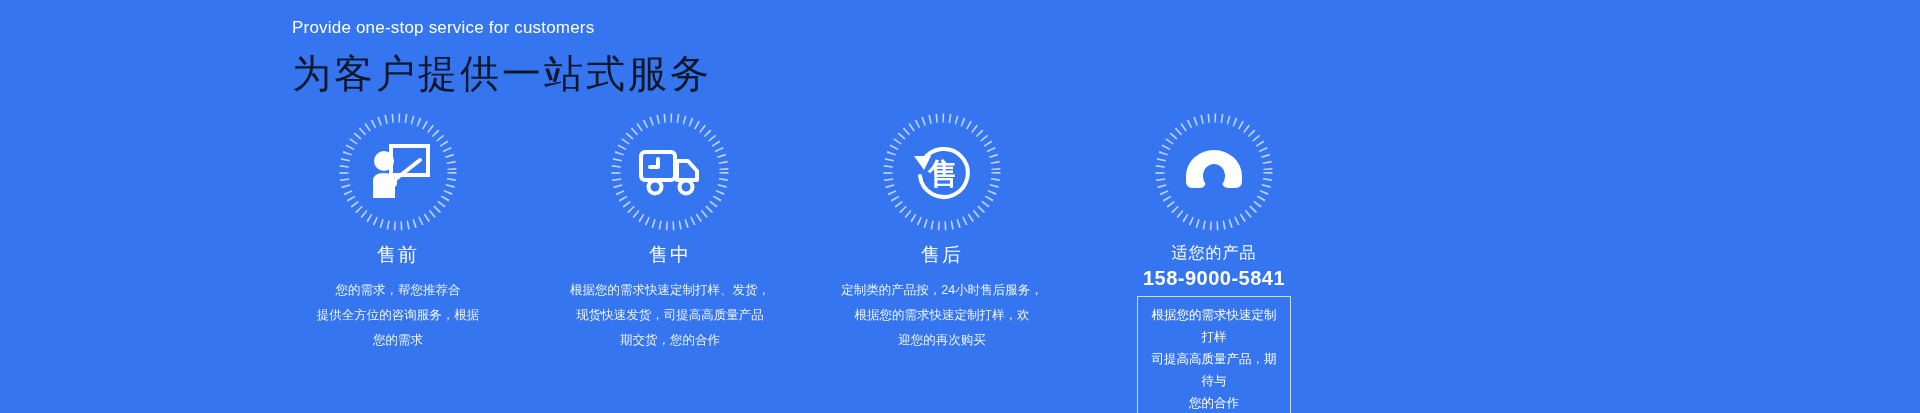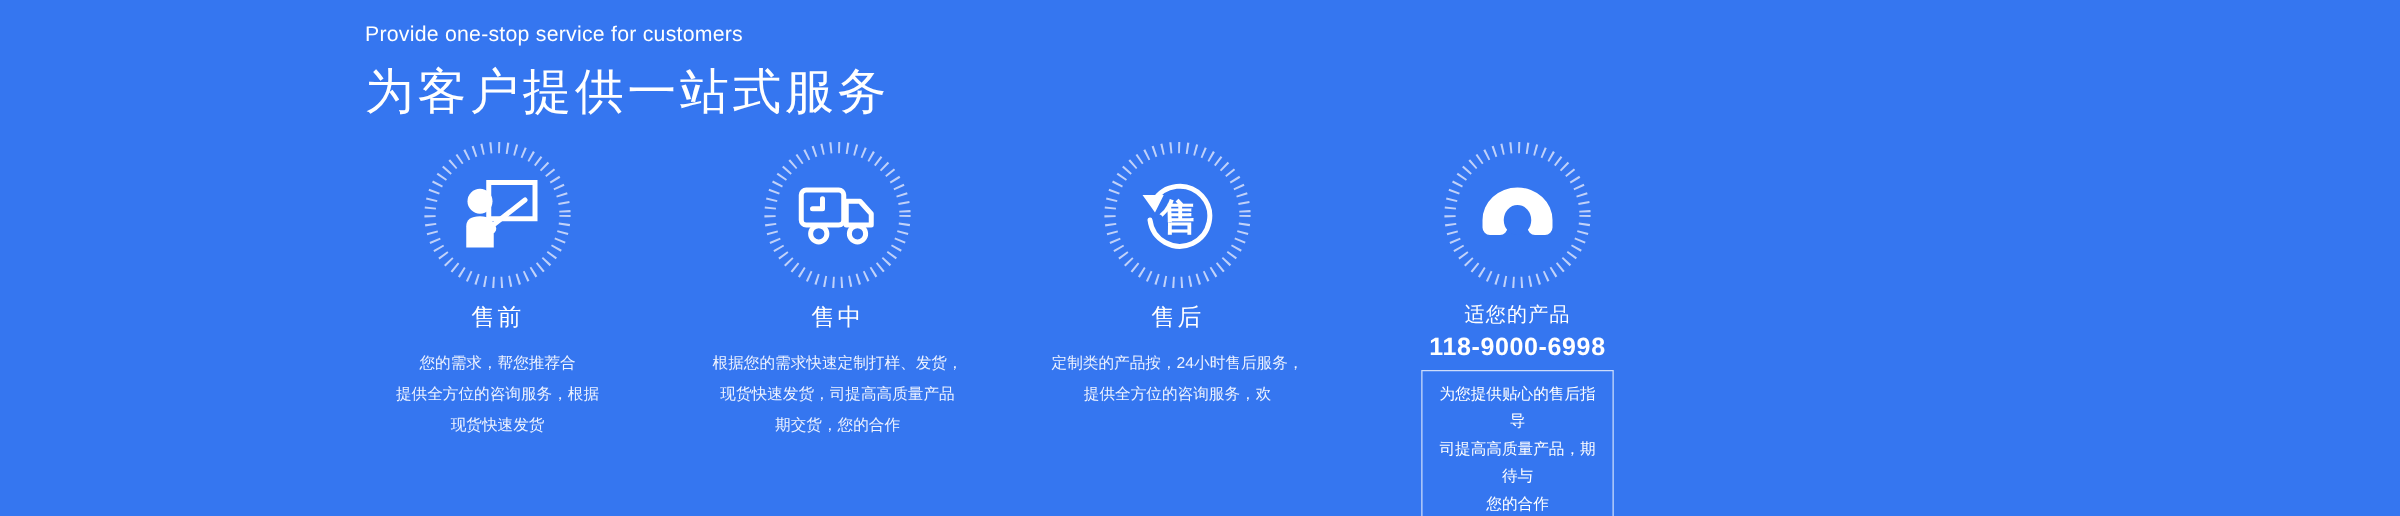--- a/index.html
+++ b/index.html
@@ -22,21 +22,21 @@
     letter-spacing:.2px;
     color:#ffffff;
     line-height:1.2;
     white-space:nowrap;
   }
   .title {
     margin-top:12px;
     font-size:39px;
     font-weight:400;
     letter-spacing:3px;
-    color:#ffffff;
+    color:#0f172a;
     line-height:1.25;
     white-space:nowrap;
   }
 
   
   .cols {
     position:absolute;
     left:260px;
     top:110px;
     width:1400px;
@@ -140,21 +140,21 @@
             <path d="M8 55 L8 38 Q8 30 19 30 Q30 30 30 38 L30 55 Z" fill="#ffffff"></path>
             <path d="M27 39 L55 17" stroke="#ffffff" stroke-width="4" stroke-linecap="round"></path>
             <circle cx="28" cy="40" r="4" fill="#ffffff"></circle>
           </svg>
         </div>
       </div>
       <div class="col-title">售前</div>
       <div class="col-desc">
         <div>您的需求，帮您推荐合</div>
         <div>提供全方位的咨询服务，根据</div>
-        <div>现货快速发货</div>
+        <div>您的需求</div>
       </div>
     </div>
 
     <div class="col">
       <div class="ring-wrap">
         <svg class="ring" viewBox="0 0 124 124">
           <circle cx="62" cy="62" r="54" fill="none" stroke="#cfdcfb" stroke-width="9" stroke-dasharray="1.6 5.1" opacity="0.9"></circle>
         </svg>
         <div class="icon-box">
           <svg width="64" height="48" viewBox="0 0 64 48">
@@ -183,39 +183,40 @@
           <svg width="62" height="58" viewBox="0 0 62 58">
             <path d="M12 18 A24 24 0 1 1 9 33" fill="none" stroke="#ffffff" stroke-width="4" stroke-linecap="round"></path>
             <path d="M3 13 L20 13 L13 27 Z" fill="#ffffff"></path>
             <text x="32" y="41" font-family="'Liberation Sans',sans-serif" font-size="30" font-weight="bold" fill="#ffffff" text-anchor="middle">售</text>
           </svg>
         </div>
       </div>
       <div class="col-title">售后</div>
       <div class="col-desc">
         <div>定制类的产品按，24小时售后服务，</div>
-        <div>提供全方位的咨询服务，欢</div>
+        <div>根据您的需求快速定制打样，欢</div>
+        <div>迎您的再次购买</div>
       </div>
     </div>
 
     <div class="col">
       <div class="ring-wrap">
         <svg class="ring" viewBox="0 0 124 124">
           <circle cx="62" cy="62" r="54" fill="none" stroke="#cfdcfb" stroke-width="9" stroke-dasharray="1.6 5.1" opacity="0.9"></circle>
         </svg>
         <div class="icon-box">
           <svg width="64" height="52" viewBox="0 0 64 52">
             <path d="M4 30 A28 26 0 0 1 60 30 L60 36 A6 6 0 0 1 54 42 L46 42 A6 6 0 0 1 40 36 A8 9 0 0 0 24 36 A6 6 0 0 1 18 42 L10 42 A6 6 0 0 1 4 36 Z" fill="#ffffff"></path>
             <ellipse cx="32" cy="30" rx="11" ry="12" fill="#3576f0"></ellipse>
           </svg>
         </div>
       </div>
       <div class="hotline-label">适您的产品</div>
-      <div class="hotline-number">118-9000-6998</div>
+      <div class="hotline-number">158-9000-5841</div>
       <div class="contact-box">
-        <div>为您提供贴心的售后指导</div>
+        <div>根据您的需求快速定制打样</div>
         <div>司提高高质量产品，期待与</div>
         <div>您的合作</div>
       </div>
     </div>
 
   </div>
 </div>
 
 </body></html>

